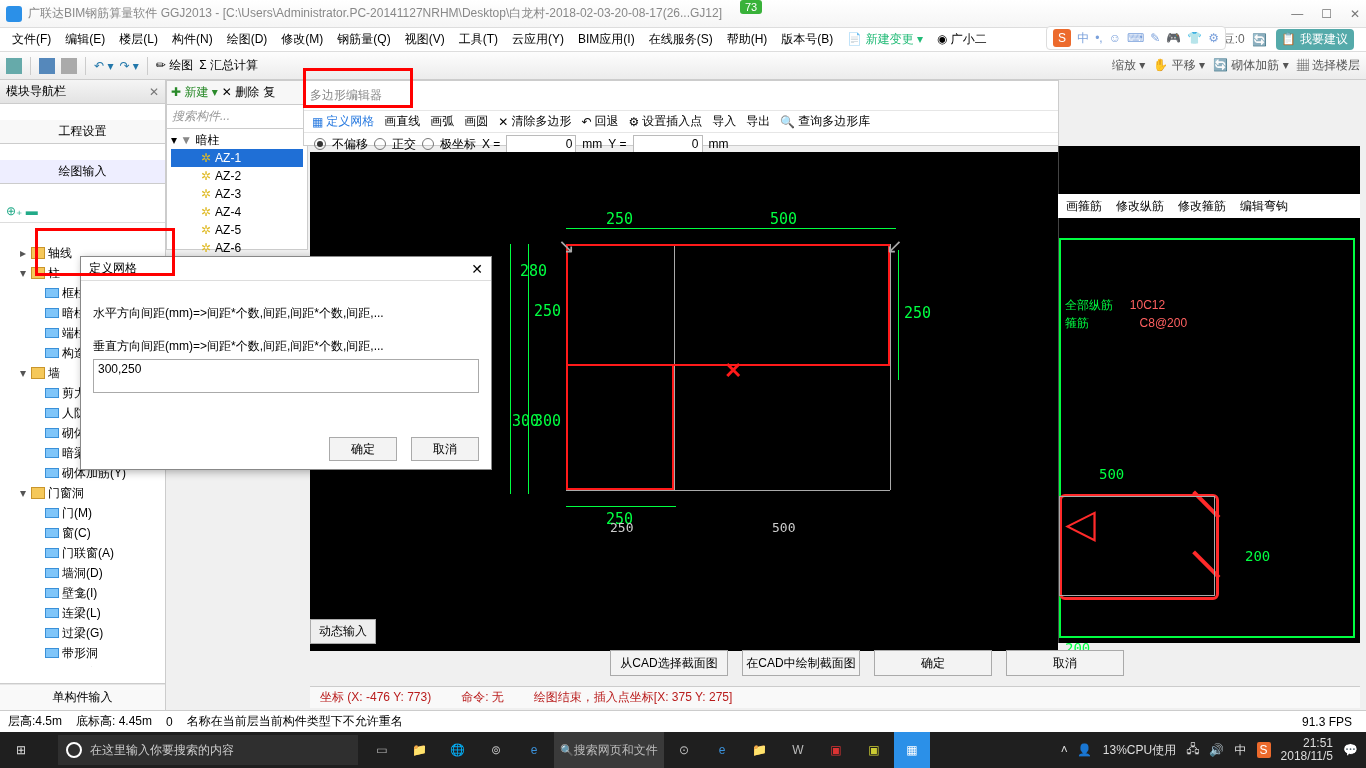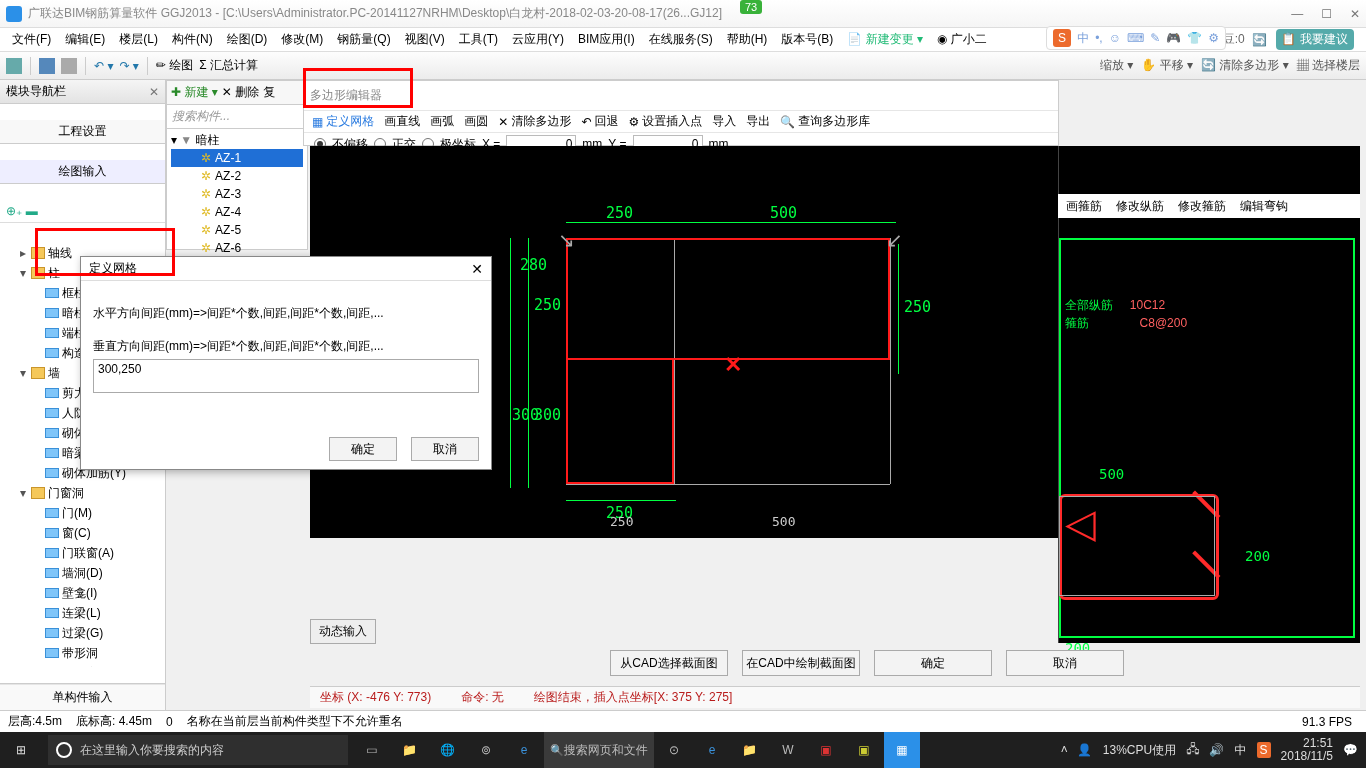--- a/index.html
+++ b/index.html
@@ -60,21 +60,21 @@
 .poly-bar .coords{height:22px;display:flex;align-items:center;gap:6px;padding:0 10px;}
 .poly-bar input.num{width:70px;height:18px;border:1px solid #bbb;text-align:right;padding-right:3px;}
 .radio{width:12px;height:12px;border-radius:50%;border:1px solid #777;display:inline-block;}
 .radio.on::after{content:"";display:block;width:6px;height:6px;background:#333;border-radius:50%;margin:2px;}
 
 
 .red-box1{position:absolute;top:68px;left:303px;width:110px;height:40px;border:3px solid red;pointer-events:none;}
 .red-box2{position:absolute;top:228px;left:35px;width:140px;height:48px;border:3px solid red;pointer-events:none;z-index:50;}
 
 
-.canvas{position:absolute;top:146px;left:310px;width:748px;height:392px;background:#000;}
+.canvas{position:absolute;top:152px;left:310px;width:748px;height:499px;background:#000;}
 .canvas .dim{position:absolute;color:#00ff41;font-size:15px;font-family:Consolas,monospace;}
 .canvas .redrect{position:absolute;border:2px solid #ff1a1a;}
 .canvas .whln{position:absolute;background:#aaa;}
 .canvas .grn-ln{position:absolute;background:#00ff41;}
 .canvas .arrow{position:absolute;color:#aaa;font-size:20px;}
 .canvas .xmark{position:absolute;color:#ff1a1a;font-size:22px;font-weight:bold;}
 .canvas .dim-wh{position:absolute;color:#ccc;font-family:Consolas,monospace;font-size:13px;}
 
 
 .right-drawing{position:absolute;top:146px;left:1058px;width:302px;height:497px;background:#000;border-left:1px solid #444;}
@@ -105,21 +105,21 @@
 .dialog .btns button{width:68px;height:24px;background:#f3f3f3;border:1px solid #aaa;}
 
 
 .ime-bar{position:absolute;top:26px;right:140px;height:24px;display:flex;align-items:center;gap:6px;background:#fff;border:1px solid #ddd;border-radius:4px;padding:0 6px;}
 .ime-bar .s{width:18px;height:18px;background:#ec6a2c;border-radius:3px;color:#fff;text-align:center;line-height:18px;}
 .ime-bar span{color:#7aa0db;}
 
 
 .taskbar{position:absolute;bottom:0;left:0;right:0;height:36px;background:#1f1f1f;display:flex;align-items:center;color:#ddd;}
 .taskbar .win{width:42px;height:36px;display:flex;align-items:center;justify-content:center;}
-.taskbar .search{flex:0 0 300px;height:30px;background:#2f2f2f;display:flex;align-items:center;padding:0 8px;color:#ccc;gap:8px;margin-left:6px;}
+.taskbar .search{flex:0 0 300px;height:30px;background:#2f2f2f;display:flex;align-items:center;padding:0 8px;color:#ccc;gap:8px;margin-left:16px;}
 .taskbar .search .o{width:16px;height:16px;border:2px solid #fff;border-radius:50%;}
 .taskbar .tray{margin-left:auto;display:flex;align-items:center;gap:10px;padding:0 8px;font-size:11px;}
 .taskbar .tray .clock{text-align:right;line-height:13px;}
 .taskbar .apps{display:flex;gap:2px;margin-left:6px;}
 .taskbar .apps .a{width:36px;height:36px;display:flex;align-items:center;justify-content:center;color:#bbb;}
 .taskbar .cpu{display:flex;flex-direction:row;align-items:center;font-size:10px;line-height:11px;}
 </style>
 </head>
 <body>
 
@@ -177,21 +177,21 @@
   <div class="ico" style="background:#aaa;"></div>
   <div class="sep"></div>
   <span style="color:#27a;">↶ ▾</span>
   <span style="color:#27a;">↷ ▾</span>
   <div class="sep"></div>
   <span>✏ <span>绘图</span></span>
   <span>Σ 汇总计算</span>
   <div class="zoom-group">
     <span>缩放 ▾</span>
     <span>✋ <span>平移 ▾</span></span>
-    <span>🔄 <span>清除多边形 ▾</span></span>
+    <span>🔄 <span>砌体加筋 ▾</span></span>
     <span>▦ <span>选择楼层</span></span>
   </div>
 </div>
 
 <div class="left-panel">
   <div class="panel-title">
     <span>模块导航栏</span>
     <span class="x">✕</span>
   </div>
   <div class="sub-bar">工程设置</div>

